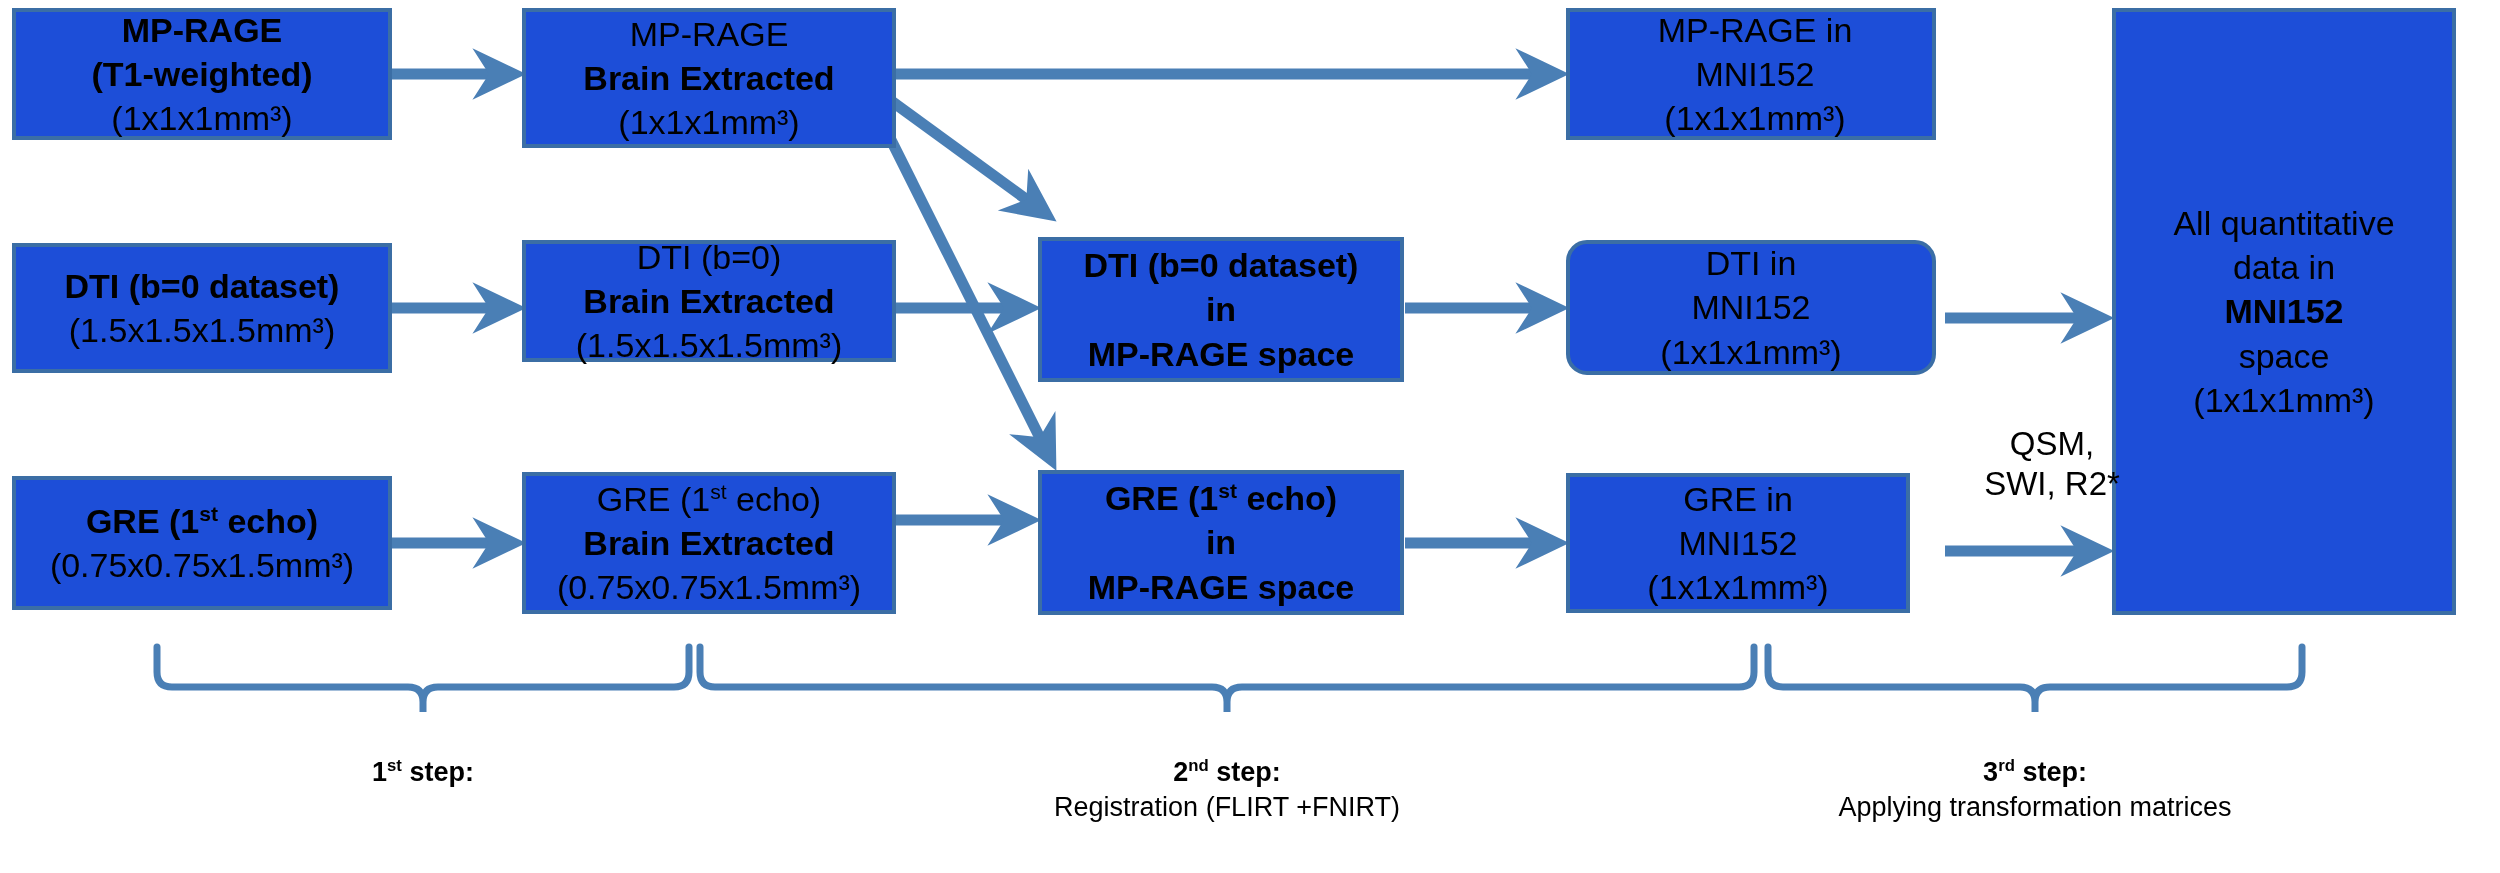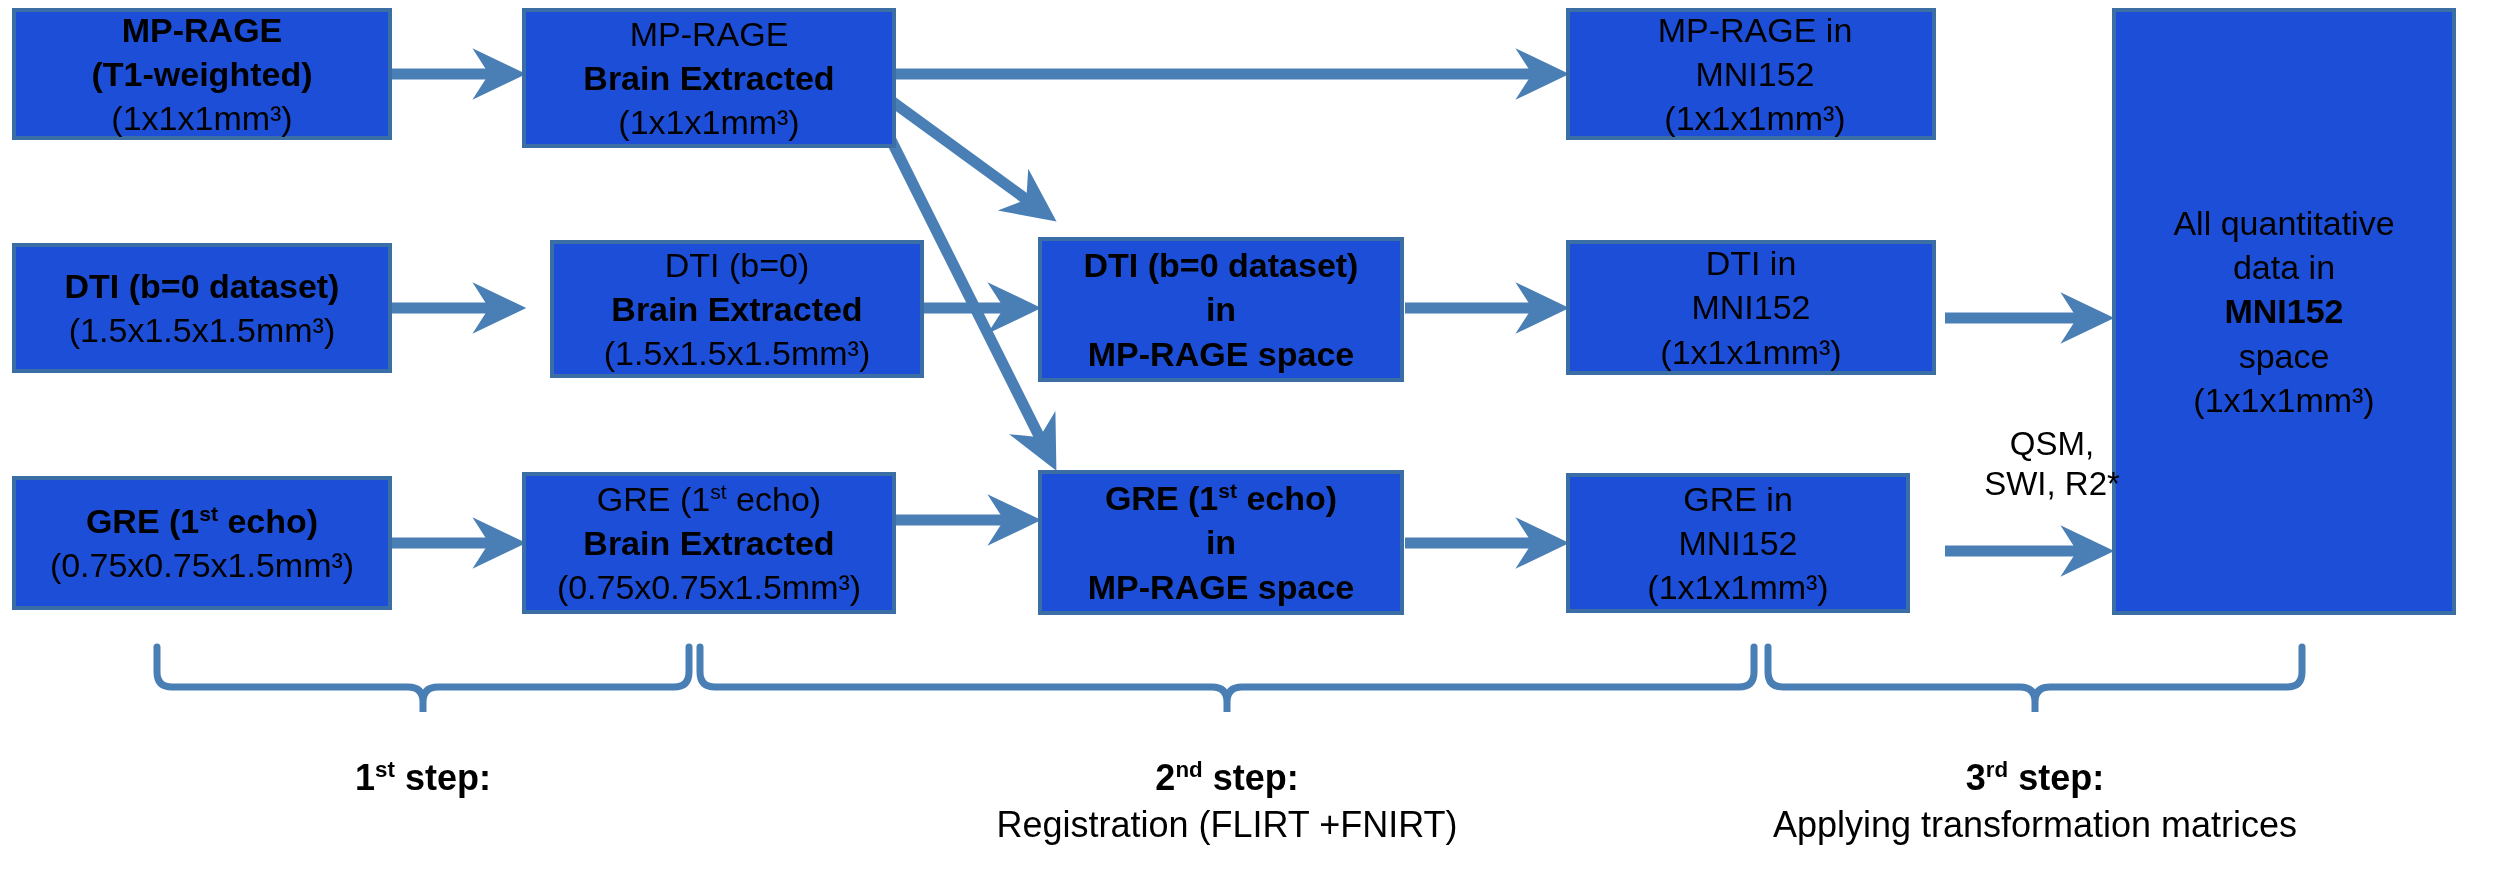--- a/index.html
+++ b/index.html
@@ -44,21 +44,21 @@
     text-align: center;
     font-size: 33px;
     line-height: 1.22;
     color: #000000;
     white-space: nowrap;
   }
   .steplabel {
     position: absolute;
     text-align: center;
     color: #000000;
-    font-size: 36px;
+    font-size: 27px;
     line-height: 1.30;
   }
   .steplabel .title { font-weight: bold; display: block; }
   .steplabel .sub { display: block; }
 </style>
 </head>
 <body>
 
 <div id="canvas">
 
@@ -121,33 +121,33 @@
     <span class="ln">MP-RAGE in</span>
     <span class="ln">MNI152</span>
     <span class="ln">(1x1x1mm³)</span>
   </div>
 
   <div class="node" style="left:12px; top:243px; width:380px; height:130px;">
     <span class="ln b">DTI (b=0 dataset)</span>
     <span class="ln">(1.5x1.5x1.5mm³)</span>
   </div>
 
-  <div class="node" style="left:522px; top:240px; width:374px; height:138px;margin-left:28px;">
+  <div class="node" style="left:522px; top:240px; width:374px; height:122px;">
     <span class="ln">DTI (b=0)</span>
     <span class="ln b">Brain Extracted</span>
     <span class="ln">(1.5x1.5x1.5mm³)</span>
   </div>
 
   <div class="node" style="left:1038px; top:237px; width:366px; height:145px;">
     <span class="ln b">DTI (b=0 dataset)</span>
     <span class="ln b">in</span>
     <span class="ln b">MP-RAGE space</span>
   </div>
 
-  <div class="node" style="left:1566px; top:240px; width:370px; height:135px;">
+  <div class="node" style="left:1566px; top:240px; width:370px; height:135px;border-radius:21px;">
     <span class="ln">DTI in</span>
     <span class="ln">MNI152</span>
     <span class="ln">(1x1x1mm³)</span>
   </div>
 
   <div class="node" style="left:12px; top:476px; width:380px; height:134px;">
     <span class="ln b"><span>GRE (1</span><sup>st</sup><span> echo)</span></span>
     <span class="ln">(0.75x0.75x1.5mm³)</span>
   </div>
 

